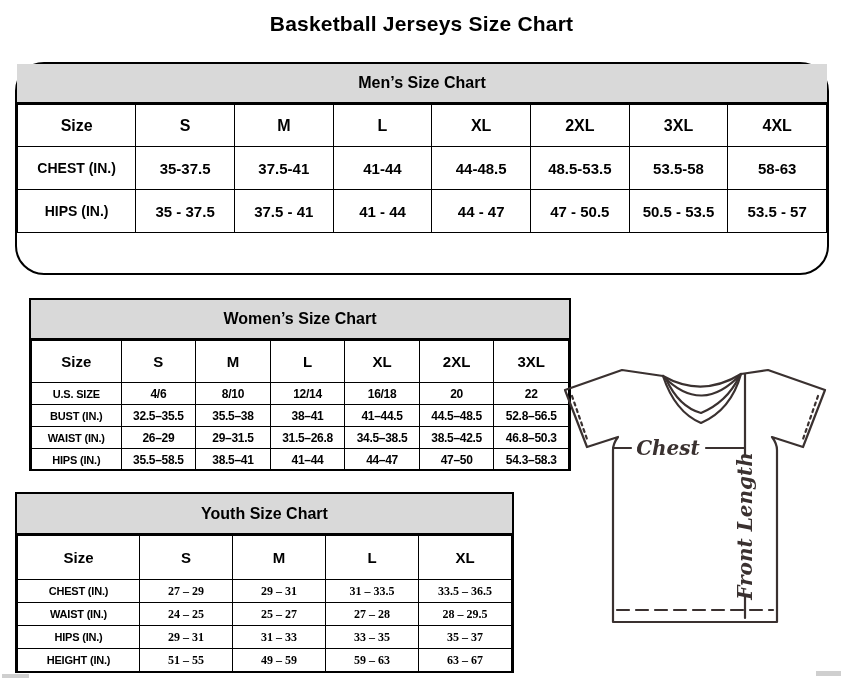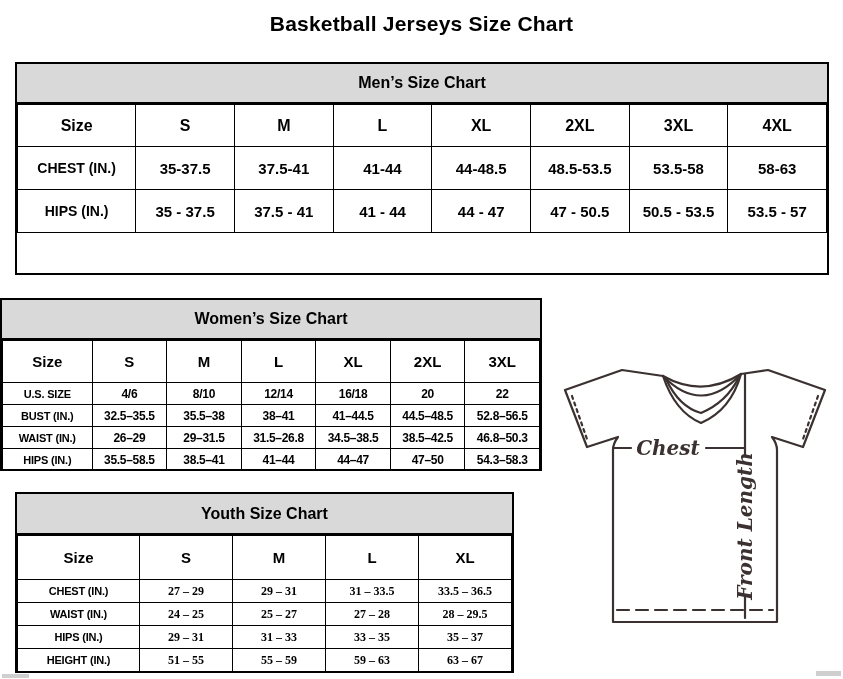--- a/index.html
+++ b/index.html
@@ -20,30 +20,30 @@
     border-bottom:2px solid #000;
     display:flex; align-items:center; justify-content:center;
     font-weight:bold; font-size:16px; box-sizing:border-box;
   }
   table { width:100%; border-collapse:collapse; table-layout:fixed; }
   th, td {
     border:1px solid #000; text-align:center; vertical-align:middle;
     font-weight:bold; padding:0; overflow:hidden; white-space:nowrap;
   }
   
-  .chart.mens { left:15px; top:62px; width:814px; height:213px; }
+  .chart.mens { left:15px; top:62px; width:814px; height:213px;border-radius:29px; }
   .mens .chart-header { height:40px; }
   .mens .size-row { height:42px; }
   .mens .size-row th { font-size:16px; }
   .mens .size-row th:first-child { width:14.5%; }
   .mens .data-row { height:43px; }
   .mens .data-row th { font-size:14px; }
   .mens .data-row td { font-size:15px;margin-top:16px; }
   
-  .chart.womens { left:0; top:298px; width:542px; height:173px; }
+  .chart.womens { left:29px; top:298px; width:542px; height:173px; }
   .womens .chart-header { height:40px; }
   .womens .size-row { height:42px; }
   .womens .size-row th { font-size:15px; }
   .womens .size-row th:first-child { width:16.5%; }
   .womens .data-row { height:22px; }
   .womens .data-row th { font-size:11px; letter-spacing:-.2px; }
   .womens .data-row td { font-size:12px; letter-spacing:-.3px; }
   
   .chart.youth { left:15px; top:492px; width:499px; height:181px; }
   .youth .chart-header { height:41px; }
@@ -190,21 +190,21 @@
           <tr class="data-row">
             <th>HIPS (IN.)</th>
             <td>29 – 31</td>
             <td>31 – 33</td>
             <td>33 – 35</td>
             <td>35 – 37</td>
           </tr>
           <tr class="data-row">
             <th>HEIGHT (IN.)</th>
             <td>51 – 55</td>
-            <td>55 – 59</td>
+            <td>49 – 59</td>
             <td>59 – 63</td>
             <td>63 – 67</td>
           </tr>
         </tbody>
       </table>
   </div>
 
   <svg class="jersey" viewBox="0 0 285 315" fill="none" stroke="#3a3130" stroke-width="2.2" stroke-linejoin="round" stroke-linecap="round">
 
     <path d="M108,16 L67,10 L10,30 L32,87 L63,77 C60,81 58,84 58,90 L58,262 L222,262 L222,90

